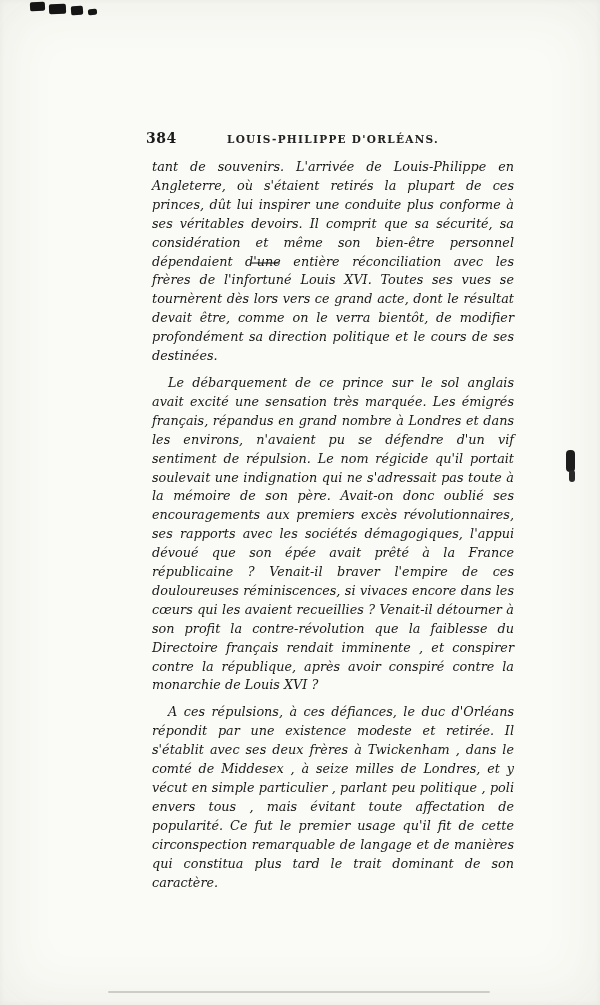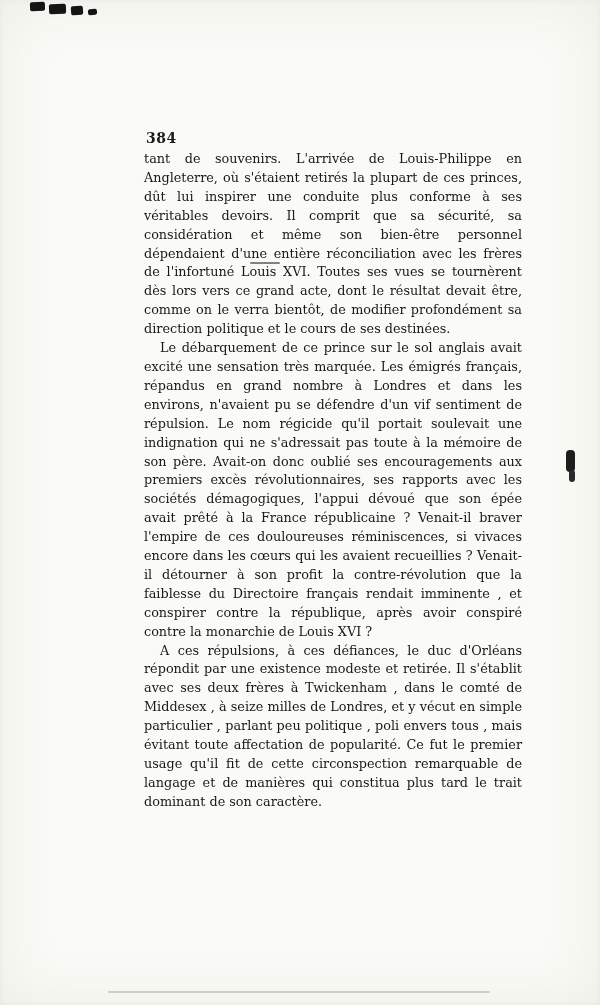--- a/index.html
+++ b/index.html
@@ -61,41 +61,43 @@
     left: 144px;
     top: 150px;
     width: 378px;
     text-align: justify;
     font-size: 12.8px;
     line-height: 18.9px;
     font-weight: 500;
     color: #181818;
   }
   .para {
-    margin: 0;
+    margin: 8px;
     text-indent: 16px;
+    font-style: italic;
   }
   .para.no-indent { text-indent: 0; }
 </style>
 </head>
 <body>
 
 <div class="page">
 
   <div class="artifact a1"></div>
   <div class="artifact a2"></div>
   <div class="artifact a3"></div>
   <div class="artifact a4"></div>
   <div class="artifact a5"></div>
   <div class="artifact a6"></div>
   <div class="artifact a7"></div>
   <div class="artifact a8"></div>
 
   <div class="header-row">
     <span class="page-number">384</span>
+    <span class="running-title">LOUIS-PHILIPPE D'ORLÉANS.</span>
   </div>
 
   <div class="text-block">
     <p class="para no-indent">tant de souvenirs. L'arrivée de Louis-Philippe en Angleterre, où s'étaient retirés la plupart de ces princes, dût lui inspirer une conduite plus conforme à ses véritables devoirs. Il comprit que sa sécurité, sa considération et même son bien-être personnel dépendaient d'une entière réconciliation avec les frères de l'infortuné Louis XVI. Toutes ses vues se tournèrent dès lors vers ce grand acte, dont le résultat devait être, comme on le verra bientôt, de modifier profondément sa direction politique et le cours de ses destinées.</p>
     <p class="para">Le débarquement de ce prince sur le sol anglais avait excité une sensation très marquée. Les émigrés français, répandus en grand nombre à Londres et dans les environs, n'avaient pu se défendre d'un vif sentiment de répulsion. Le nom régicide qu'il portait soulevait une indignation qui ne s'adressait pas toute à la mémoire de son père. Avait-on donc oublié ses encouragements aux premiers excès révolutionnaires, ses rapports avec les sociétés démagogiques, l'appui dévoué que son épée avait prêté à la France républicaine ? Venait-il braver l'empire de ces douloureuses réminiscences, si vivaces encore dans les cœurs qui les avaient recueillies ? Venait-il détourner à son profit la contre-révolution que la faiblesse du Directoire français rendait imminente , et conspirer contre la république, après avoir conspiré contre la monarchie de Louis XVI ?</p>
     <p class="para">A ces répulsions, à ces défiances, le duc d'Orléans répondit par une existence modeste et retirée. Il s'établit avec ses deux frères à Twickenham , dans le comté de Middesex , à seize milles de Londres, et y vécut en simple particulier , parlant peu politique , poli envers tous , mais évitant toute affectation de popularité. Ce fut le premier usage qu'il fit de cette circonspection remarquable de langage et de manières qui constitua plus tard le trait dominant de son caractère.</p>
   </div>
 
 </div>
 

